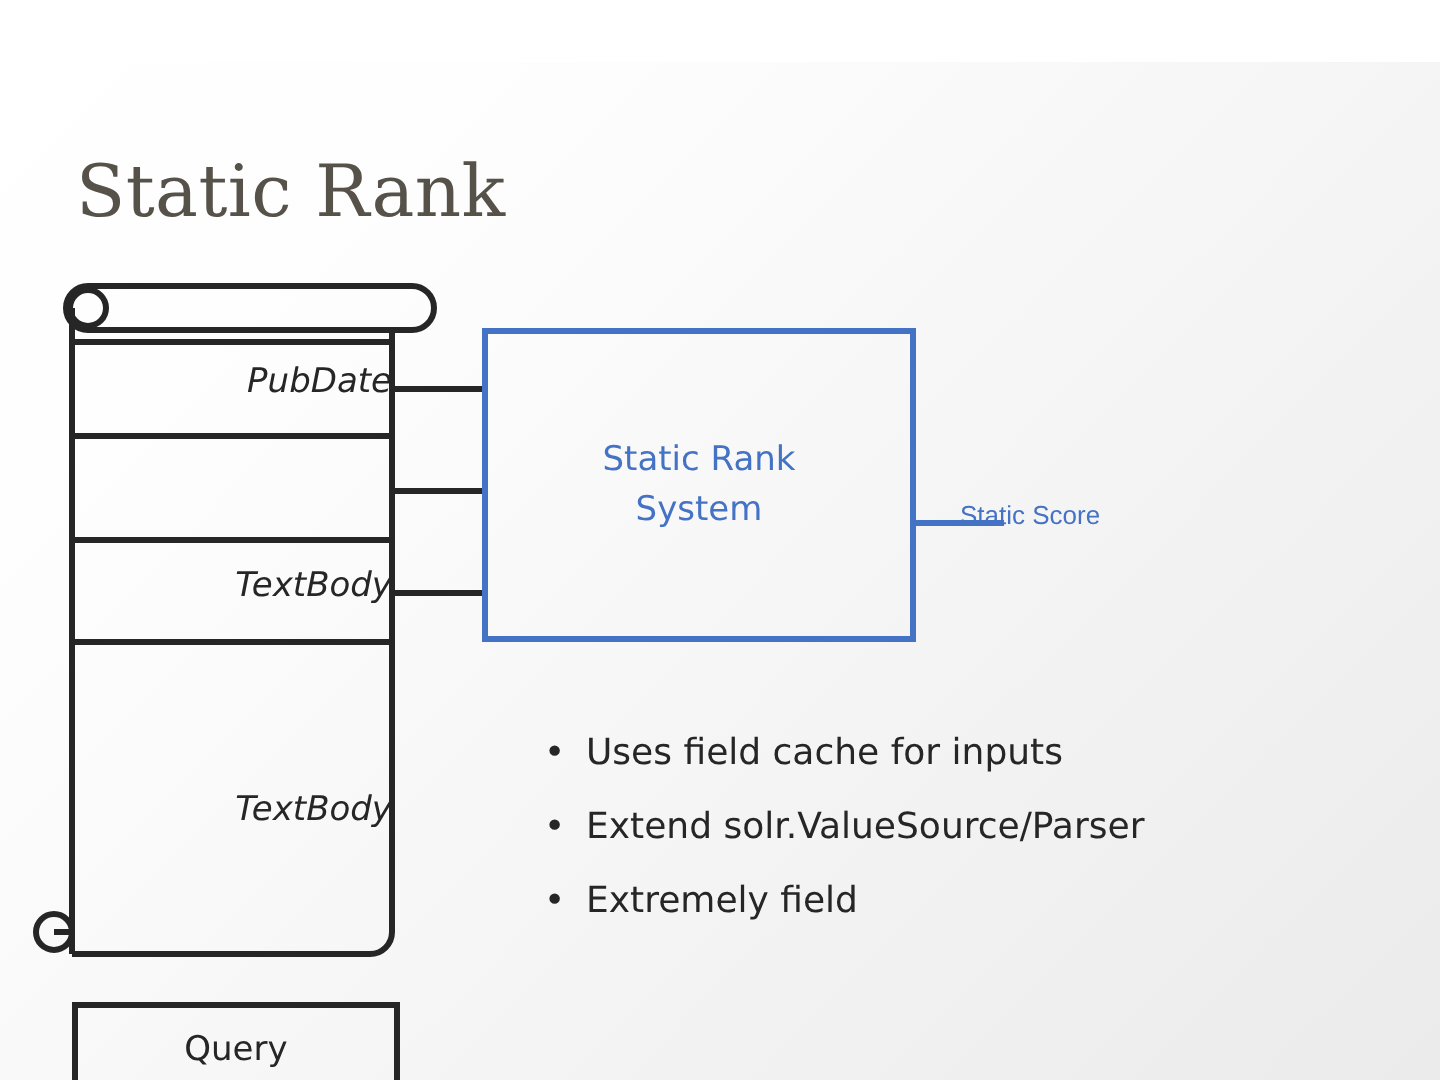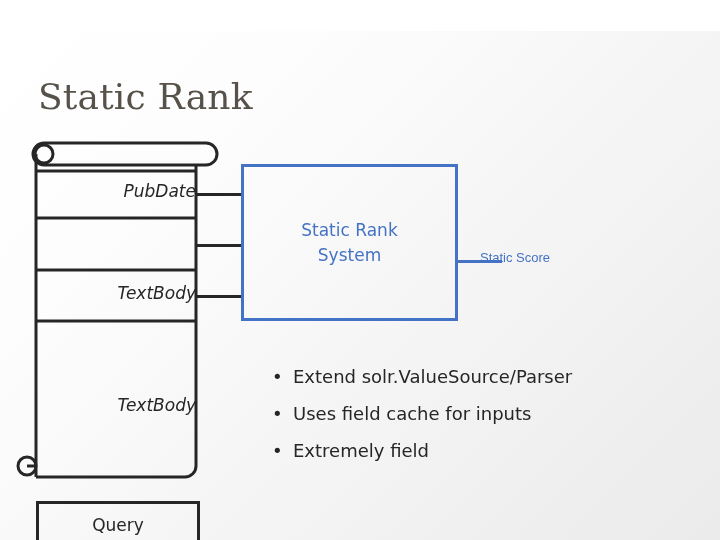--- a/index.html
+++ b/index.html
@@ -205,22 +205,22 @@
 
   <div id="static-rank-box">
     <div id="static-rank-box-label">Static Rank
 System</div>
   </div>
 
   <div id="score-connector"></div>
   <div id="static-score-label">Static Score</div>
 
   <ul id="bullet-list">
+    <li>Uses field cache for inputs</li>
     <li>Extend solr.ValueSource/Parser</li>
-    <li>Uses field cache for inputs</li>
     <li>Extremely field</li>
   </ul>
 
   <div id="query-box">
     <div id="query-box-label">Query</div>
   </div>
 
 </div>
 
 </body></html>

